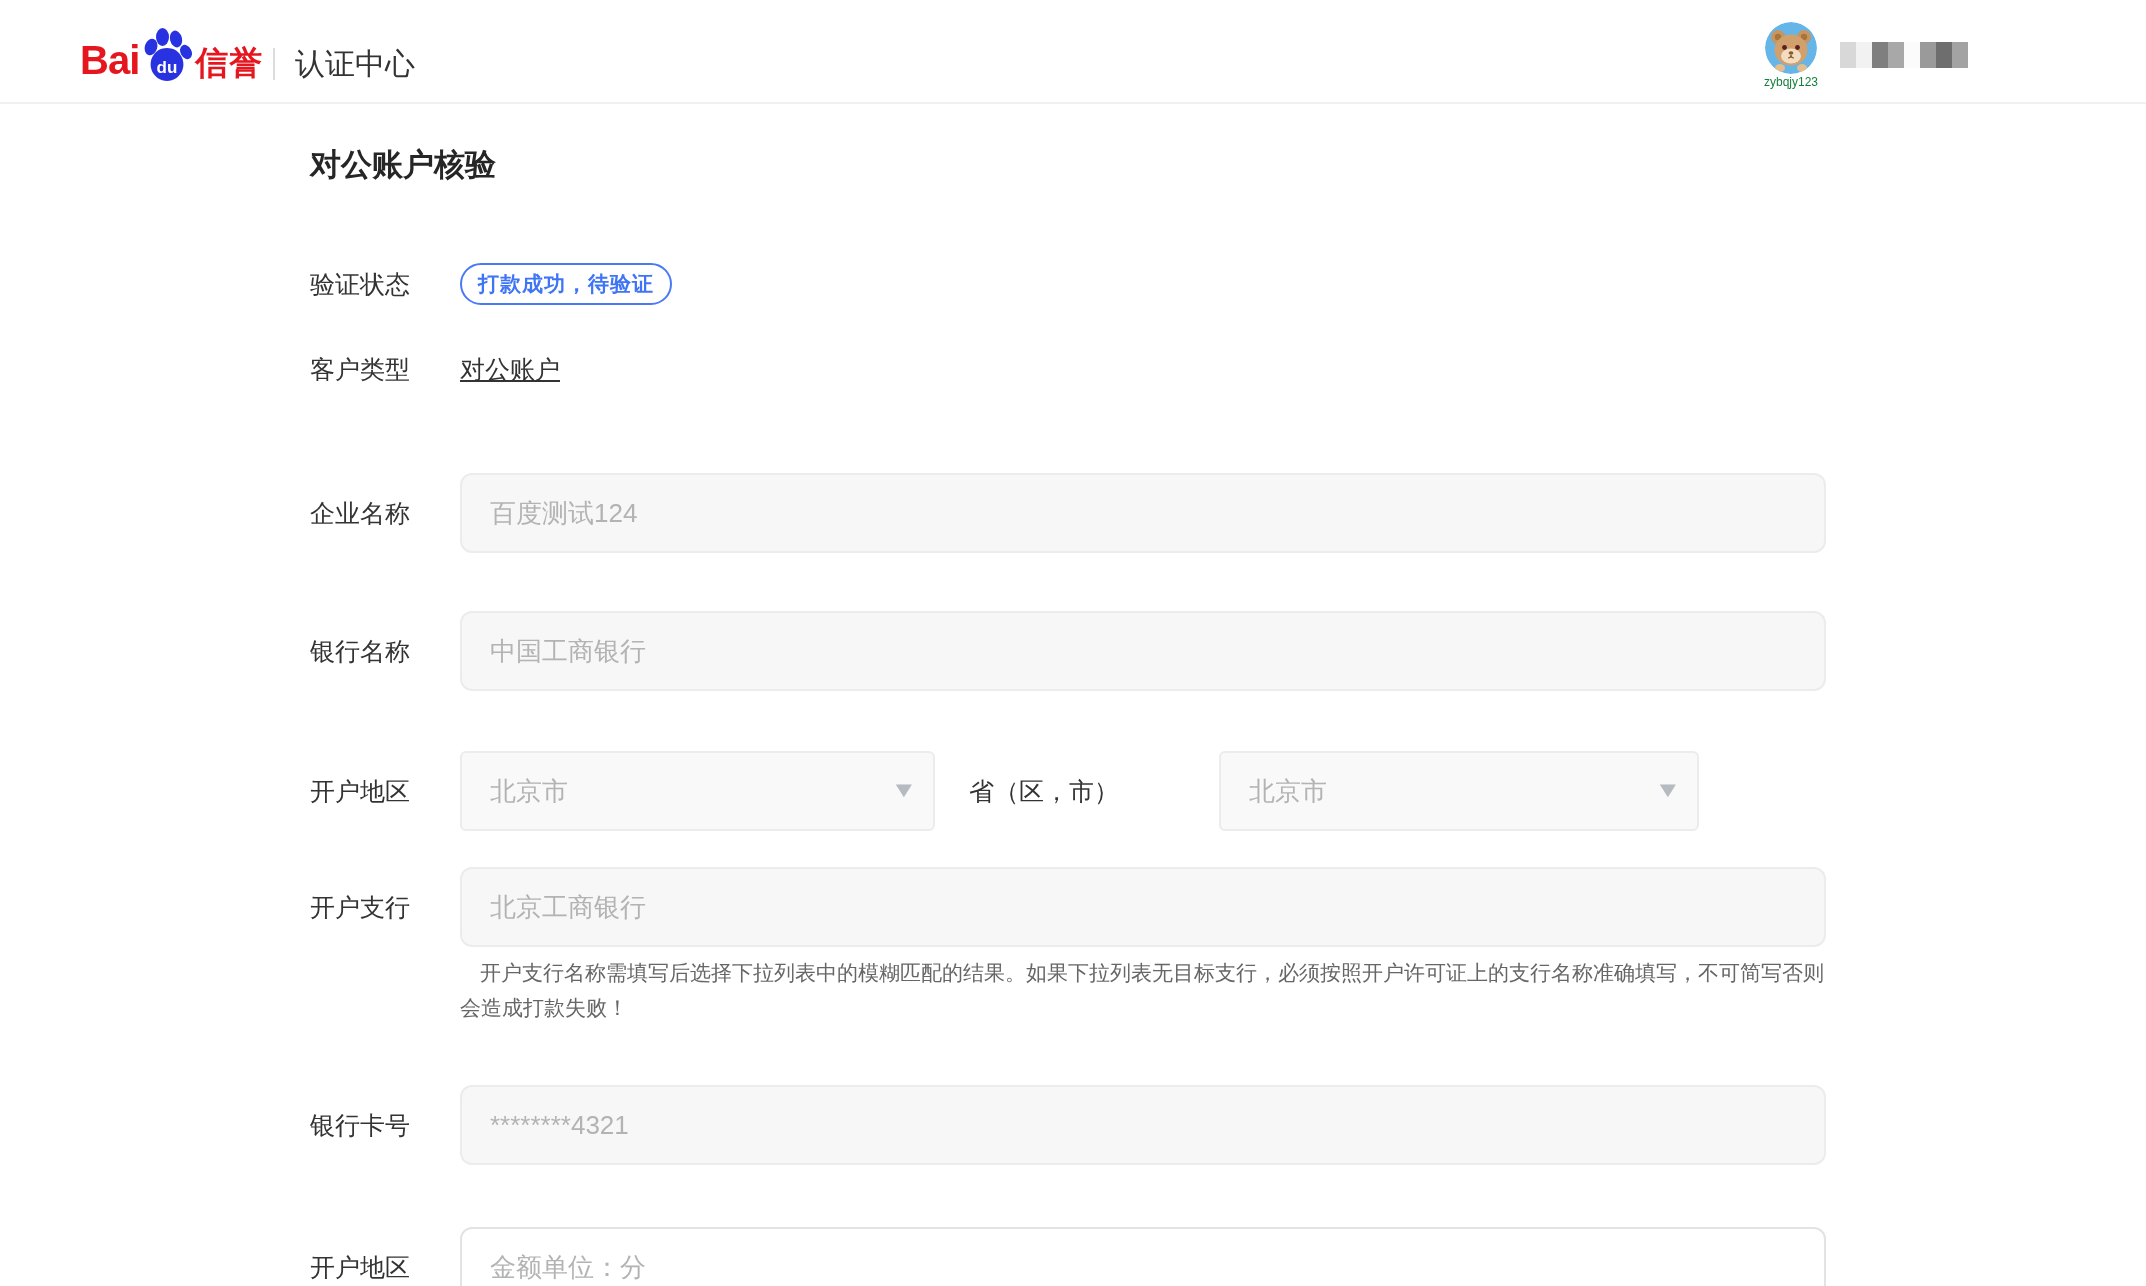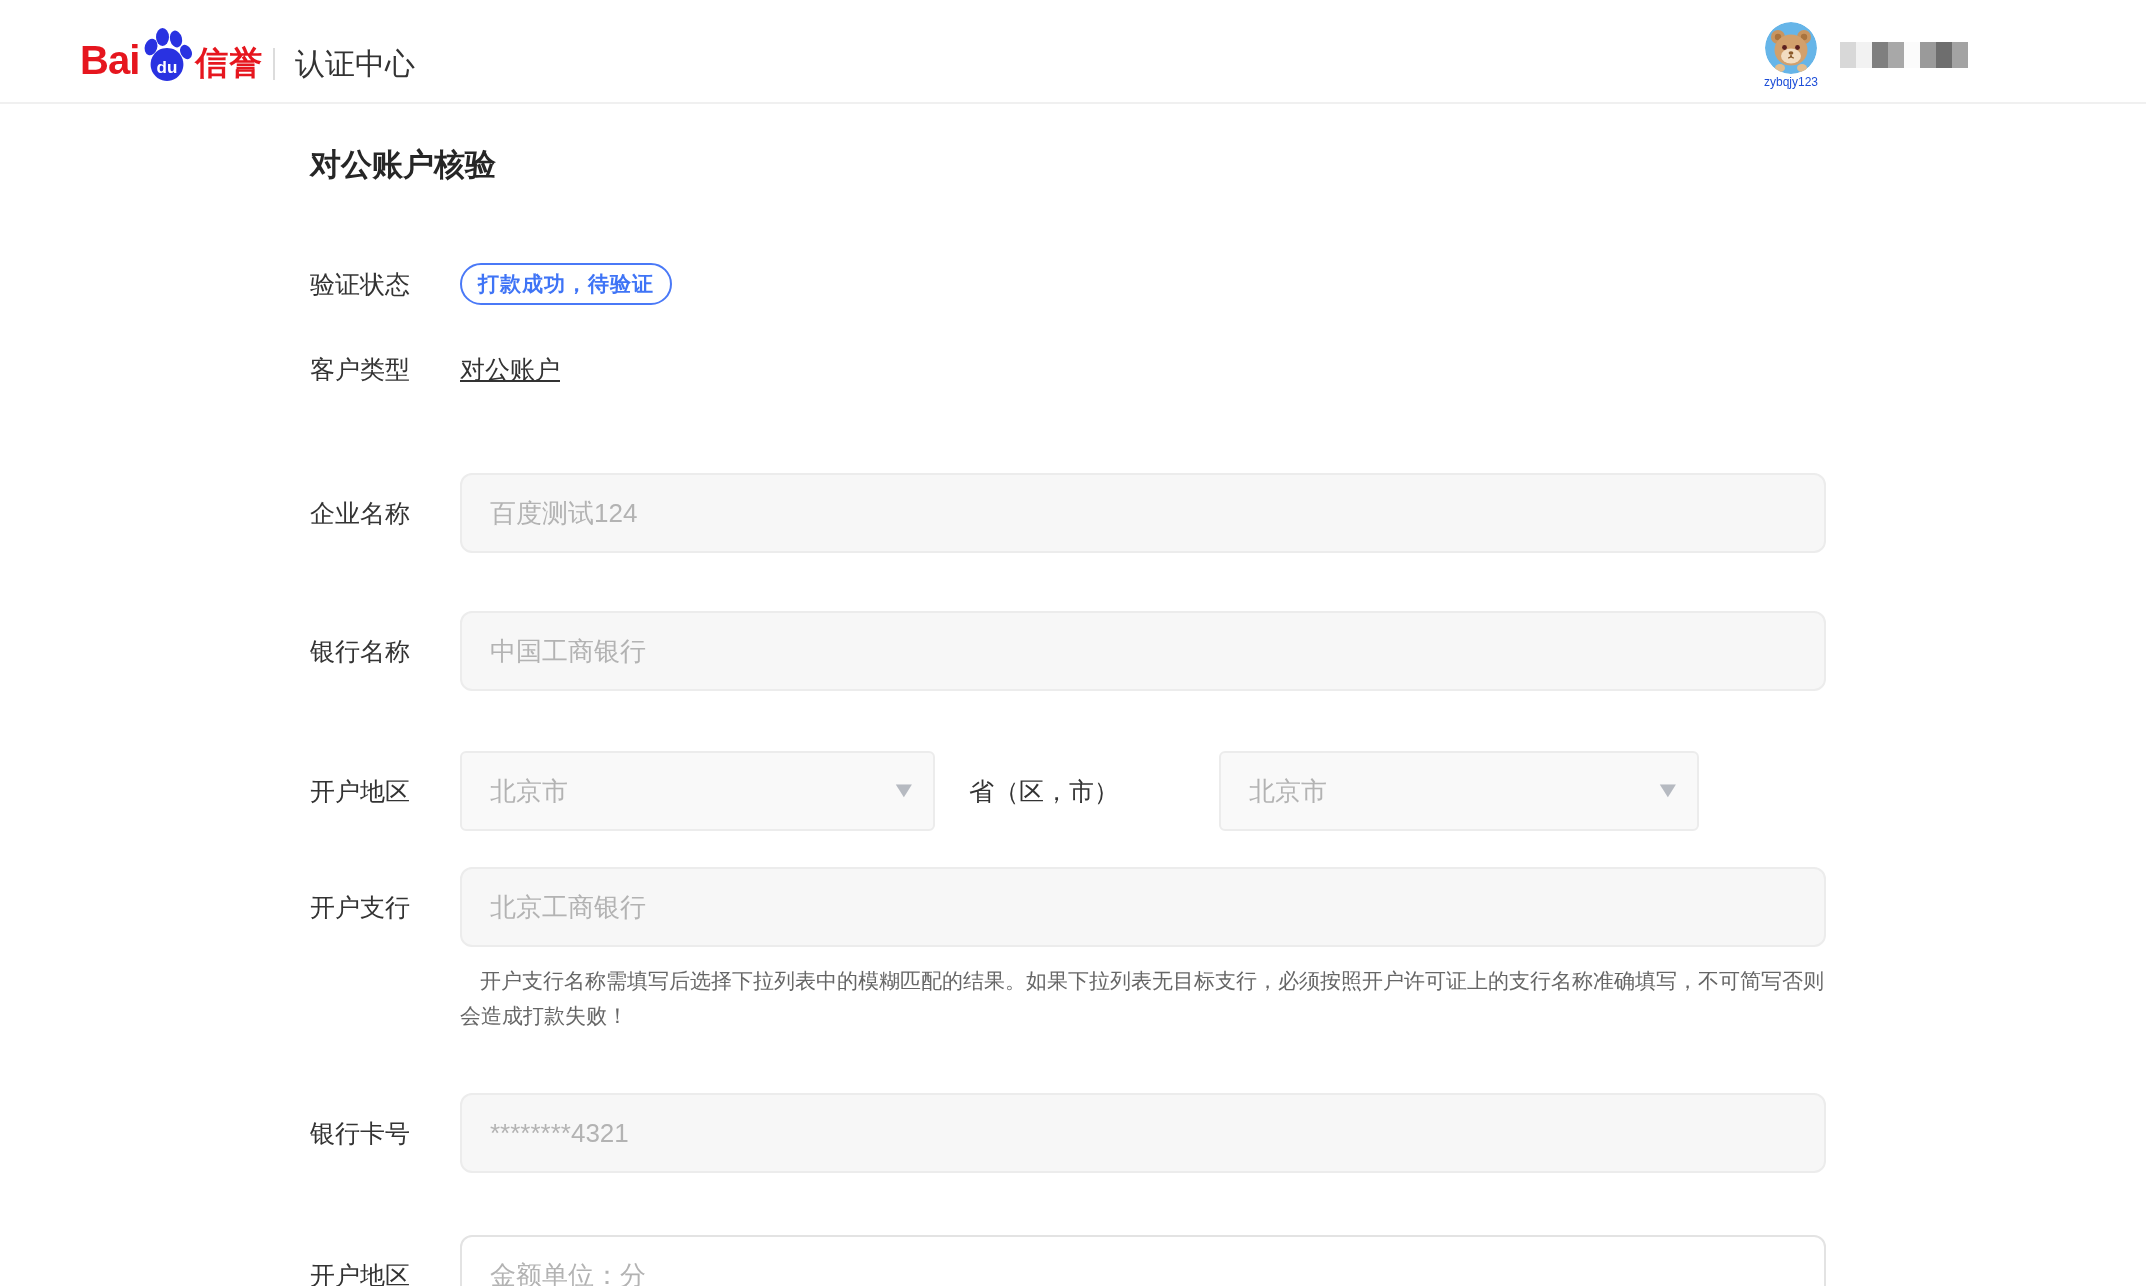--- a/index.html
+++ b/index.html
@@ -16,21 +16,21 @@
   .logo-paw { width:52px; height:56px; margin:0 2px; display:block; }
   .logo-cn { color:#e6161e; font-size:33px; font-weight:700; line-height:1;
     letter-spacing:1px; padding-bottom:3px; }
   .header-divider { position:absolute; left:273px; top:48px; width:2px;
     height:32px; background:#dcdcdc; }
   .site-title { position:absolute; left:295px; top:48px; font-size:30px;
     color:#333; line-height:32px; }
   .user-block { position:absolute; left:1762px; top:22px; width:58px;
     text-align:center; cursor:pointer; }
   .avatar { width:52px; height:52px; border-radius:50%; display:block; margin:0 auto; }
-  .username { display:block; margin-top:2px; font-size:12px; color:#1d4ed8;
+  .username { display:block; margin-top:2px; font-size:12px; color:#15803d;
     line-height:13px; white-space:nowrap; }
   .redacted { position:absolute; left:1840px; top:42px; height:26px; display:flex; }
   .redacted div { width:16px; height:26px; }
 
   
   .main { margin-left:310px; width:1520px; }
   .page-title { padding-top:40px; font-size:31px; font-weight:700; color:#262626; }
 
   .row { display:flex; align-items:center; }
   .row .flabel { width:150px; flex-shrink:0; font-size:25px; color:#333; }
@@ -59,21 +59,21 @@
 
   .select-box { position:relative; height:80px; background:#f9f9f9;
     border:2px solid #ececec; border-radius:6px; display:flex; align-items:center;
     padding:0 28px; font-size:26px; color:#b3b3b3; cursor:pointer; }
   .select-province { width:475px; }
   .select-city { width:480px; margin-left:100px; }
   .caret { position:absolute; right:18px; top:50%; transform:translateY(-54%) scaleX(1.25);
     font-size:22px; color:#b6bac1; line-height:1; }
   .mid-label { margin-left:34px; font-size:25px; color:#333; white-space:nowrap; }
 
-  .hint { margin-top:16px; padding-left:150px; width:1520px;
+  .hint { margin-top:8px; padding-left:150px; width:1520px;
     font-size:21px; line-height:35px; color:#666; text-indent:20px; }
 </style>
 </head>
 <body>
 
 <div class="header">
   <div class="logo-wrap">
     <span class="logo-bai">Bai</span>
     <svg class="logo-paw" viewBox="0 0 52 56">
       <ellipse cx="10" cy="21" rx="6.2" ry="8.5" fill="#2932e1" transform="rotate(18 10 21)"></ellipse>

